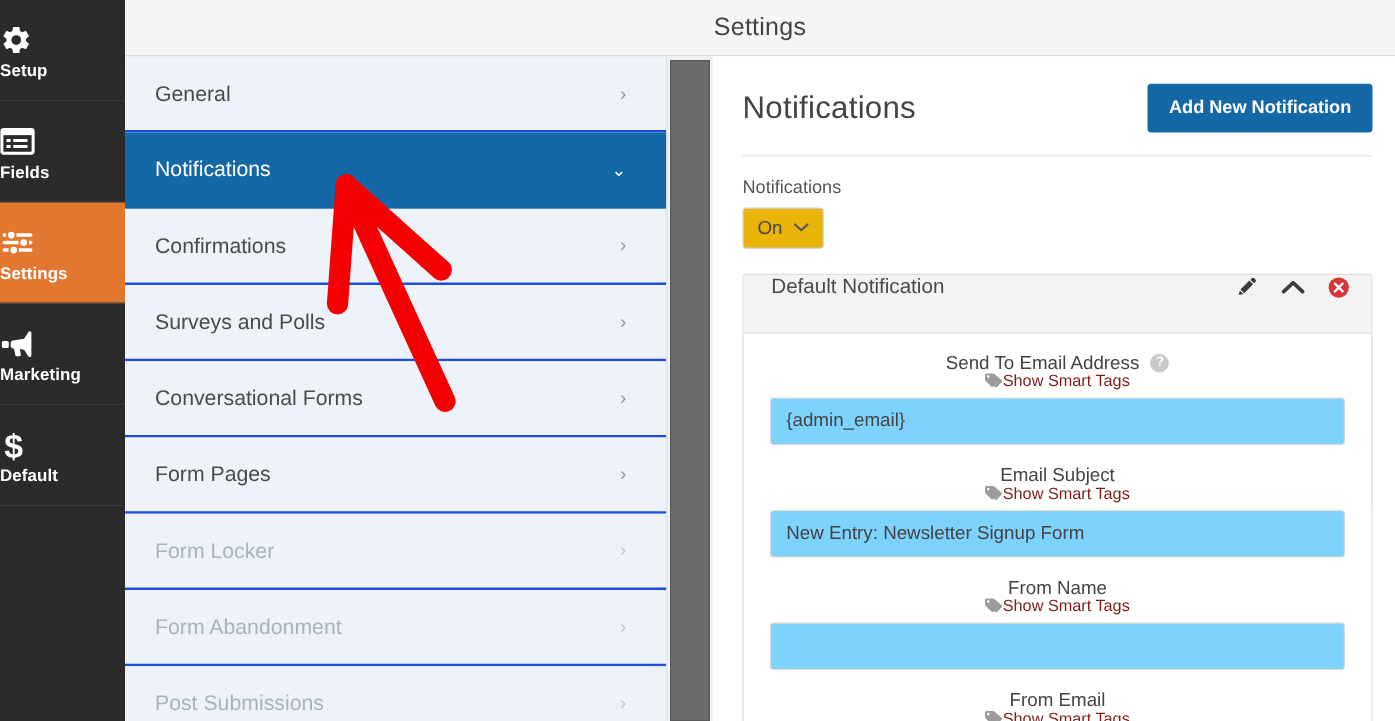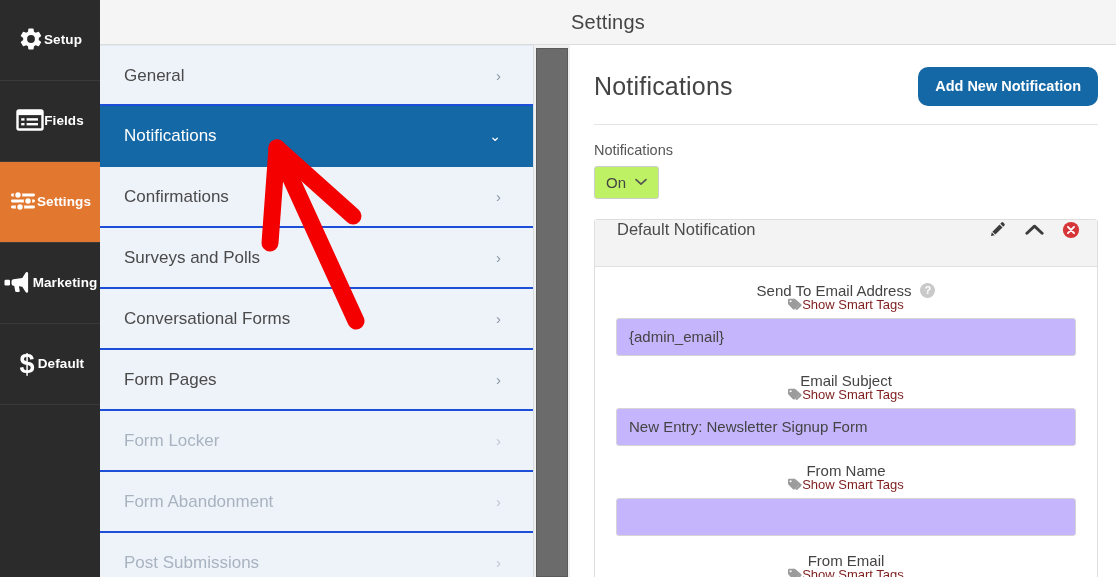--- a/index.html
+++ b/index.html
@@ -24,22 +24,22 @@
     flex: 0 0 100px;
     display: flex;
     flex-direction: column;
     position: relative;
     z-index: 5;
   }
   .rail-item {
     height: 81px;
     flex: 0 0 81px;
     display: flex;
-    flex-direction: row;
-    align-items: center;
+    flex-direction: column;
+    align-items: flex-start;
     justify-content: center;
     color: #ffffff;
     border-bottom: 1px solid #3a3a3a;
     cursor: pointer;
     user-select: none;
   }
   .rail-item.active { background: #e27730; }
   .rail-item .r-ico {
     height: 30px;
     display: flex; align-items: center; justify-content: center;
@@ -165,36 +165,36 @@
   .btn-primary {
     background: #1568a6;
     color: #fff;
     border: none;
     font-family: "Liberation Sans", sans-serif;
     font-size: 14.5px;
     font-weight: 700;
     padding: 12px 17px;
     cursor: pointer;
     line-height: 1;
-    border-radius: 10px;
+    border-radius: 3px;
   }
 
   .field-block { padding-top: 17px; }
   .field-label-sm {
     font-size: 14.5px;
     color: #555;
     margin-bottom: 8px;
   }
   .select-wrap {
     display: inline-flex;
     align-items: center;
     gap: 9px;
     border: 1px solid #ccc;
     border-radius: 3px;
-    background: #bef264;
+    background: #eab308;
     padding: 8px 11px;
     font-size: 15px;
     color: #444;
     cursor: pointer;
     line-height: 1;
   }
   .select-wrap .caret { color: #555; font-size: 12px; }
 
   
   .card {
@@ -266,21 +266,21 @@
   .tag-ico { display: inline-flex; }
   .text-input {
     width: 100%;
     height: 38px;
     border: 1px solid #d5d5d5;
     border-radius: 3px;
     font-family: "Liberation Sans", sans-serif;
     font-size: 15px;
     color: #444;
     padding: 0 12px;
-    background: #c4b5fd;
+    background: #7dd3fc;
     outline: none;
     margin-bottom: 17px;
   }
 
   
   .annot {
     position: absolute;
     left: 0; top: 0;
     width: 1116px; height: 577px;
     pointer-events: none;

